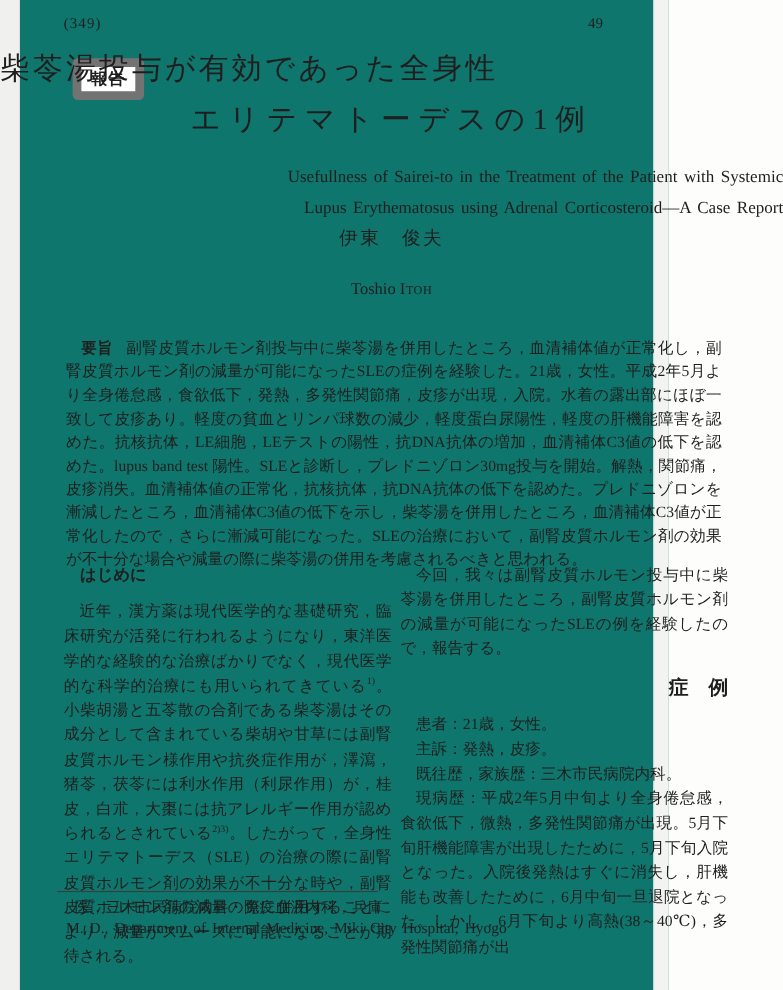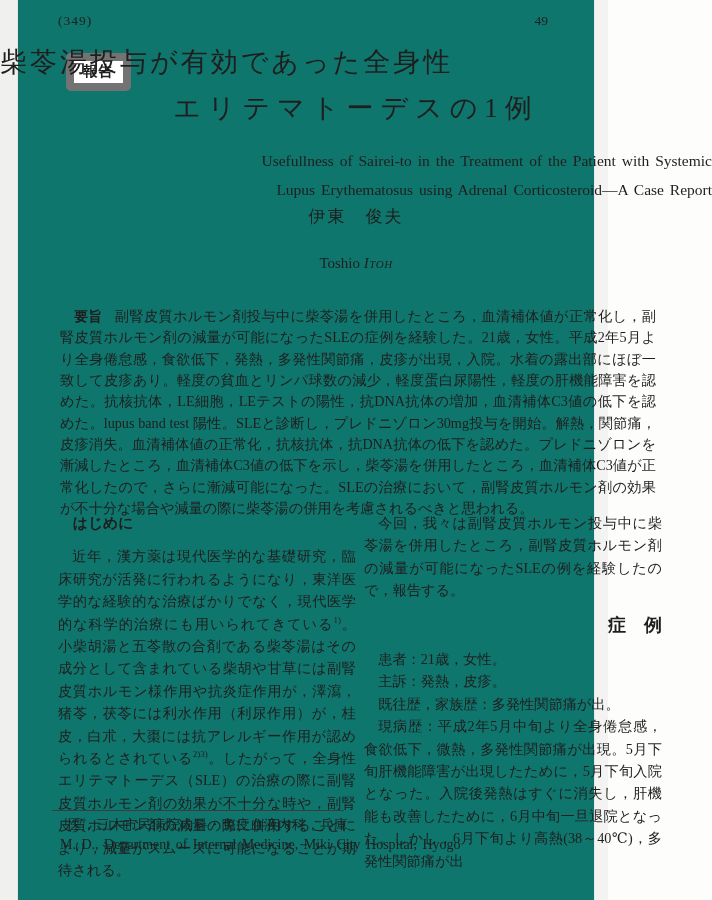--- a/index.html
+++ b/index.html
@@ -90,21 +90,21 @@
     font-size: 17px;
     letter-spacing: 2px;
   }
   .author-en {
     position: absolute;
     left: 0; top: 255px;
     width: 712px;
     text-align: center;
     font-size: 15px;
   }
-  .smallcaps { font-variant: small-caps; letter-spacing: 0.5px; font-style: italic; }
+  .smallcaps { font-variant: small-caps; letter-spacing: 0.5px; }
   .abstract {
     position: absolute;
     left: 60px; top: 292px;
     width: 596px;
     font-size: 14.2px;
     line-height: 21.3px;
     text-align: justify;
     text-indent: 1em;
   }
   .abstract-label {
@@ -201,21 +201,21 @@
   <div class="column column-left">
     <h2 class="section-heading">はじめに</h2>
     <p class="para"><span>近年，漢方薬は現代医学的な基礎研究，臨床研究が活発に行われるようになり，東洋医学的な経験的な治療ばかりでなく，現代医学的な科学的治療にも用いられてきている</span><sup class="ref">1)</sup><span>。 小柴胡湯と五苓散の合剤である柴苓湯はその成分として含まれている柴胡や甘草には副腎皮質ホルモン様作用や抗炎症作用が，澤瀉，猪苓，茯苓には利水作用（利尿作用）が，桂皮，白朮，大棗には抗アレルギー作用が認められるとされている</span><sup class="ref">2)3)</sup><span>。したがって，全身性エリテマトーデス（SLE）の治療の際に副腎皮質ホルモン剤の効果が不十分な時や，副腎皮質ホルモン剤の減量の際に併用することにより，減量がスムーズに可能になることが期待される。</span></p>
   </div>
 
   <div class="column column-right">
     <p class="para">今回，我々は副腎皮質ホルモン投与中に柴苓湯を併用したところ，副腎皮質ホルモン剤の減量が可能になったSLEの例を経験したので，報告する。</p>
     <h2 class="section-heading-mid">症　例</h2>
     <p class="line-item">患者：21歳，女性。</p>
     <p class="line-item">主訴：発熱，皮疹。</p>
-    <p class="line-item">既往歴，家族歴：多発性関節痛が出。</p>
+    <p class="line-item">既往歴，家族歴：三木市民病院内科。</p>
     <p class="para">現病歴：平成2年5月中旬より全身倦怠感，食欲低下，微熱，多発性関節痛が出現。5月下旬肝機能障害が出現したために，5月下旬入院となった。入院後発熱はすぐに消失し，肝機能も改善したために，6月中旬一旦退院となった。しかし，6月下旬より高熱(38～40℃)，多発性関節痛が出</p>
   </div>
 
   <div class="footnote">
     <div class="footnote-rule"></div>
     <p class="footnote-ja">医，三木市民病院内科・免疫血液内科，兵庫</p>
     <p class="footnote-en">M. D., Department of Internal Medicine, Miki City Hospital, Hyogo</p>
   </div>
 </div>
 

